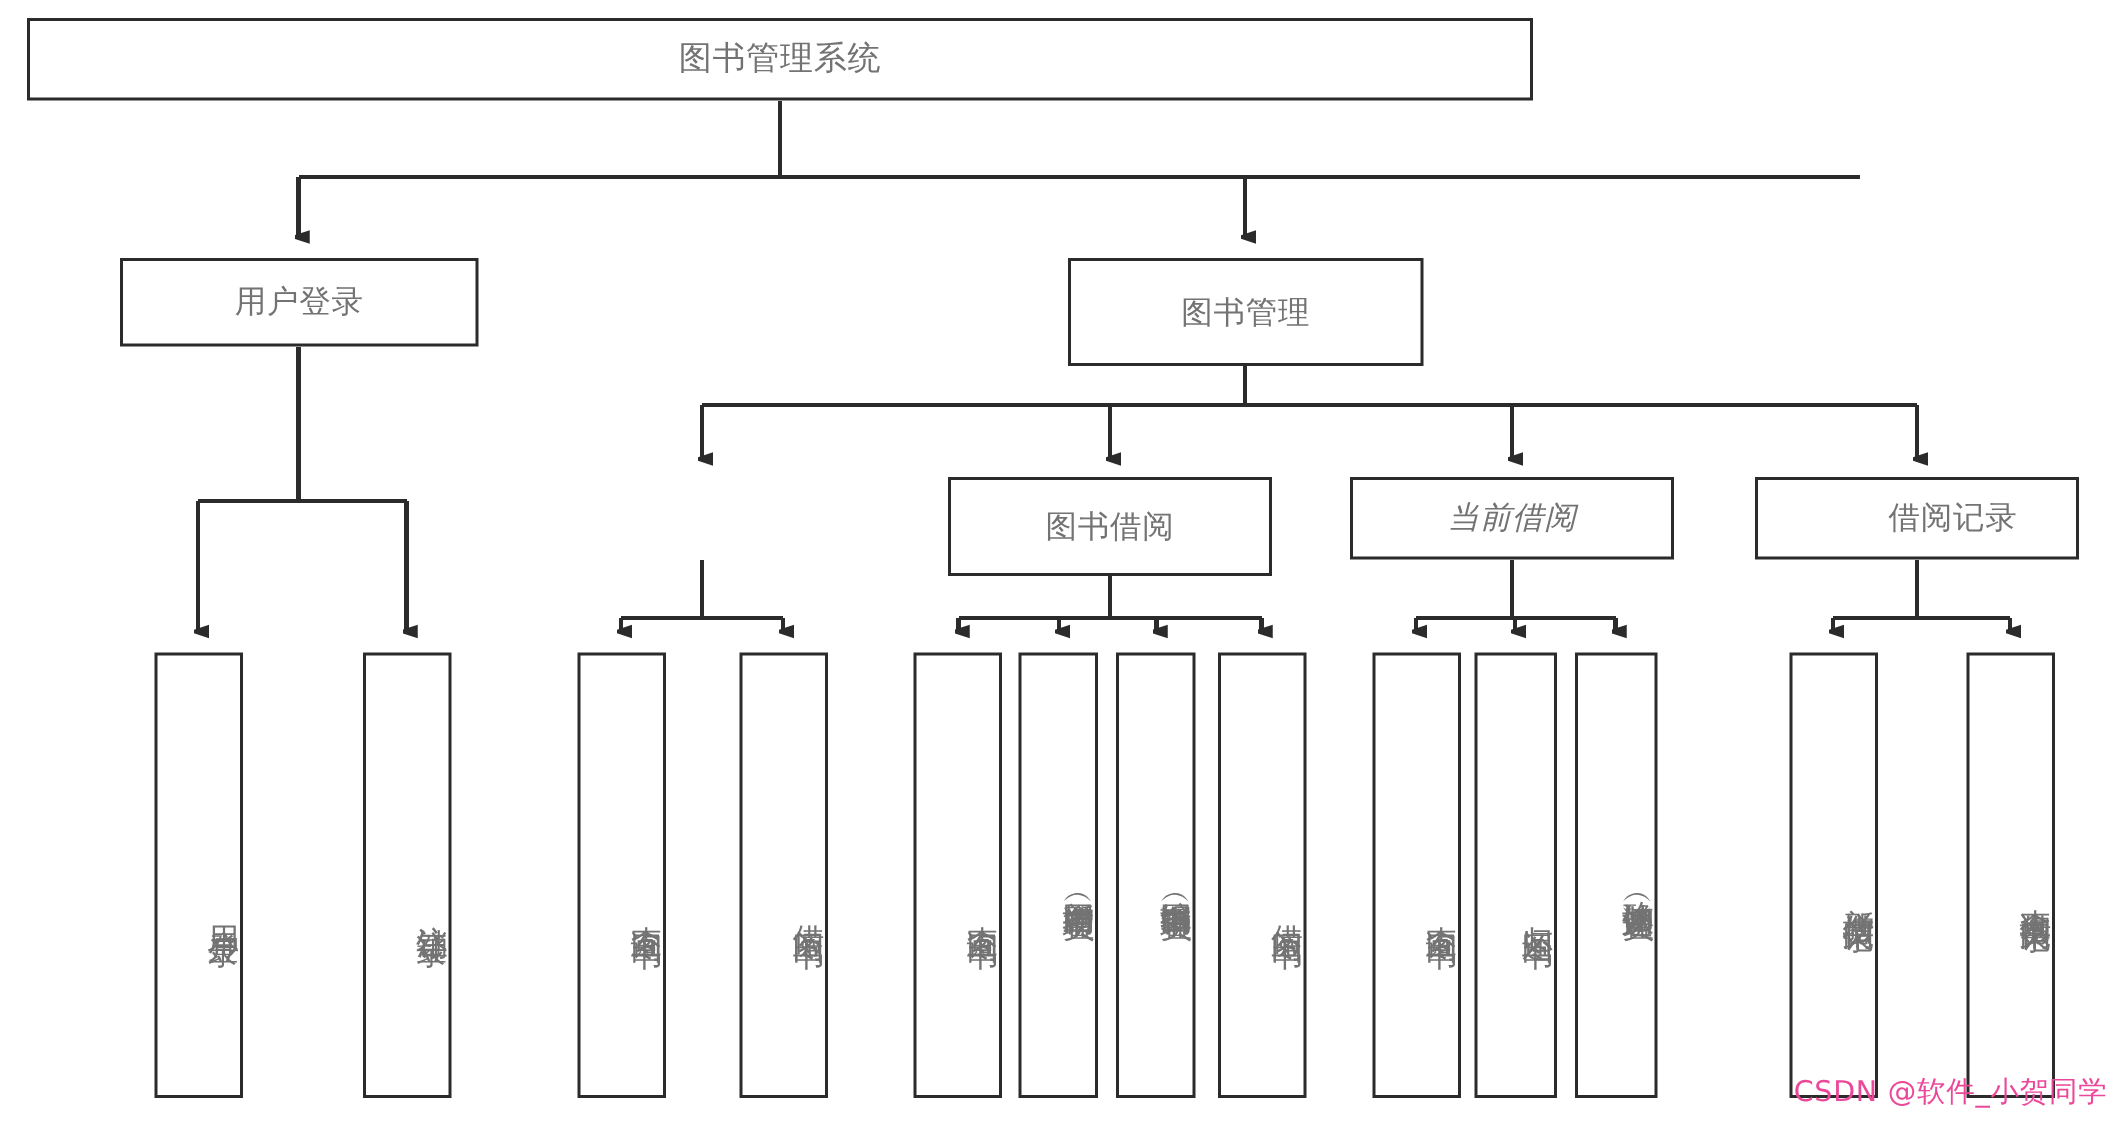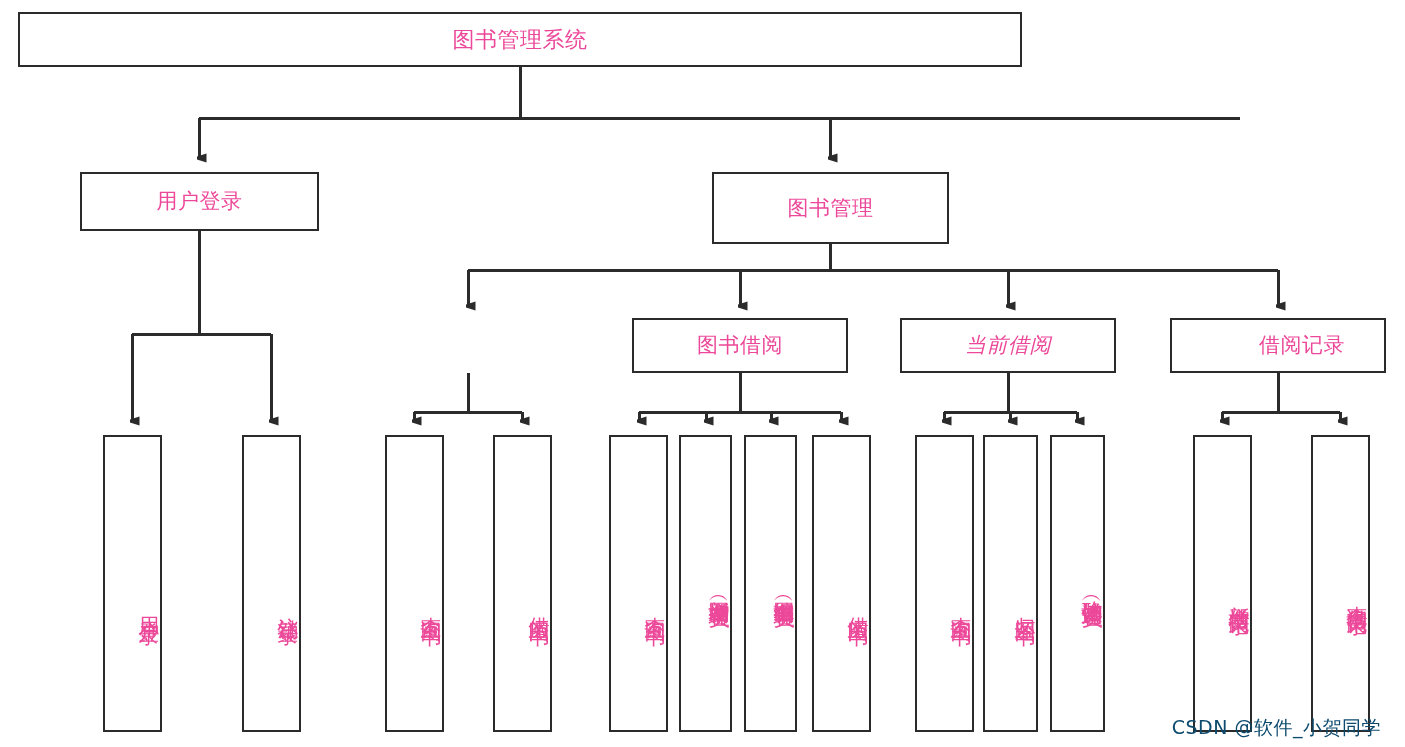--- a/index.html
+++ b/index.html
@@ -27,21 +27,21 @@
     pointer-events: none;
   }
   .node {
     position: absolute;
     box-sizing: border-box;
     background: #ffffff;
     border: 2px solid #2b2b2b;
     display: flex;
     align-items: center;
     justify-content: center;
-    color: #ec4899;
+    color: #737373;
     line-height: 1.08;
     text-align: left;
     z-index: 2;
   }
   .node-h {
     font-size: 21px;
     letter-spacing: 0.5px;
     white-space: nowrap;
   }
   .node-root {
@@ -62,24 +62,24 @@
   }
   .node-v.mid {
     padding-top: 22px;
     letter-spacing: 2px;
   }
   .node-label {
     display: block;
   }
   #watermark {
     position: absolute;
-    right: 24px;
+    right: 0;
     bottom: 6px;
     font-size: 19px;
-    color: #0c4a6e;
+    color: #ec4899;
     letter-spacing: 0.5px;
     white-space: nowrap;
     z-index: 5;
     font-family: "DejaVu Sans", "Liberation Sans", sans-serif;
   }
 </style>
 </head>
 <body>
 
 <div id="diagram-root">
@@ -139,21 +139,21 @@
     <span class="node-label">图书管理系统</span>
   </div>
 
   <div class="node node-h" style="left:80px; top:172px; width:239px; height:59px;">
     <span class="node-label">用户登录</span>
   </div>
   <div class="node node-h" style="left:712px; top:172px; width:237px; height:72px;">
     <span class="node-label">图书管理</span>
   </div>
 
-  <div class="node node-h" style="left:632px; top:318px; width:216px; height:55px;">
+  <div class="node node-h" style="left:632px; top:318px; width:216px; height:66px;">
     <span class="node-label">图书借阅</span>
   </div>
   <div class="node node-h" style="left:900px; top:318px; width:216px; height:55px;font-style:italic;">
     <span class="node-label">当前借阅</span>
   </div>
   <div class="node node-h" style="left:1170px; top:318px; width:216px; height:55px;padding-left:48px;">
     <span class="node-label">借阅记录</span>
   </div>
 
   <div class="node node-v" style="left:103px; top:435px; width:59px; height:297px;">

